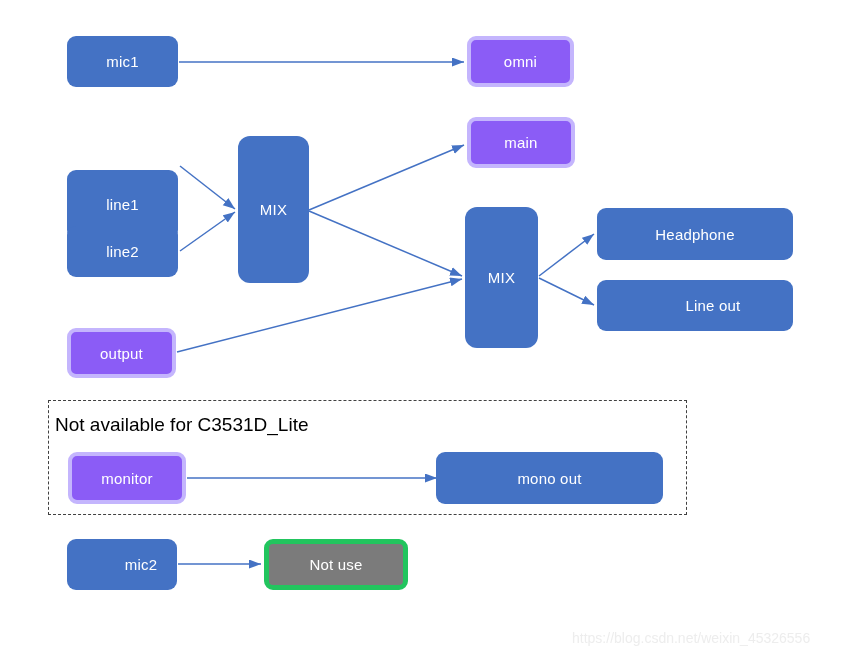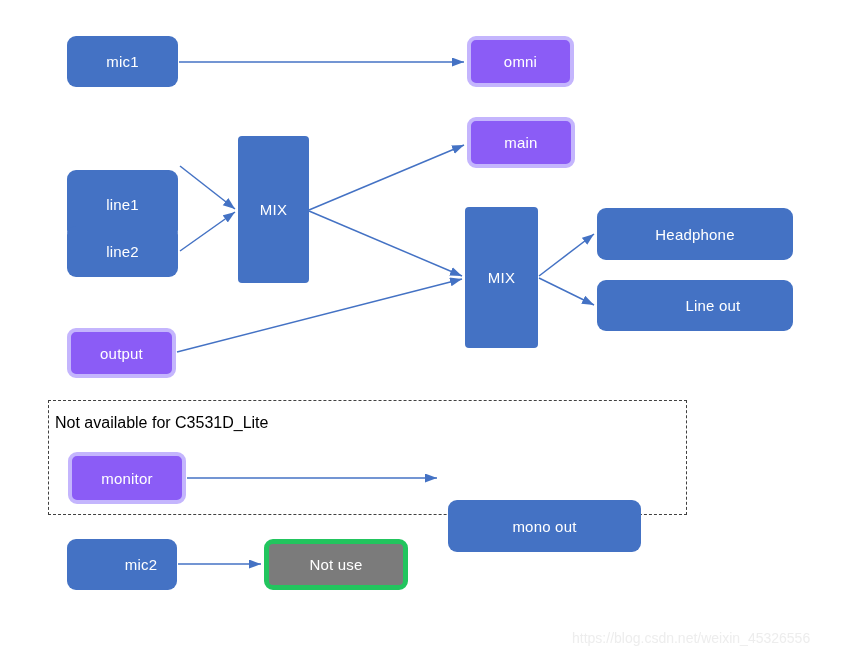--- a/index.html
+++ b/index.html
@@ -33,37 +33,37 @@
     background: #4472C4;
     border-radius: 9px;
   }
   .node.orange-round {
     background: #8b5cf6;
     border: 4px solid #c4b5fd;
     border-radius: 9px;
   }
   .node.blue-sharp {
     background: #4472C4;
-    border-radius: 4px;
+    border-radius: 12px;
   }
   .node.gray-round {
     background: #7B7B7B;
     border: 5px solid #22c55e;
     border-radius: 9px;
   }
   .group-box {
     position: absolute;
     box-sizing: border-box;
     border: 1px dashed #404040;
     background: transparent;
   }
   .group-label {
     position: absolute;
     color: #000000;
-    font-size: 16px;
+    font-size: 19px;
     line-height: 1;
     white-space: nowrap;
   }
   .watermark {
     position: absolute;
     color: #EDEDED;
     font-size: 14px;
     line-height: 1;
     white-space: nowrap;
   }
@@ -111,20 +111,20 @@
       <div class="node orange-round" style="left: 467px; top: 36px; width: 107px; height: 51px;">omni</div>
       <div class="node blue-round" style="left: 67px; top: 128px; width: 111px; height: 69px; margin-top: 42px;">line1</div>
       <div class="node blue-round" style="left: 67px; top: 226px; width: 111px; height: 51px;">line2</div>
       <div class="node blue-sharp" style="left: 238px; top: 136px; width: 71px; height: 147px;">MIX</div>
       <div class="node orange-round" style="left: 467px; top: 117px; width: 108px; height: 51px;">main</div>
       <div class="node blue-sharp" style="left: 465px; top: 207px; width: 73px; height: 141px;">MIX</div>
       <div class="node blue-round" style="left: 597px; top: 208px; width: 196px; height: 52px;">Headphone</div>
       <div class="node blue-round" style="left: 597px; top: 280px; width: 196px; height: 51px; padding-left: 36px;">Line out</div>
       <div class="node orange-round" style="left: 67px; top: 328px; width: 109px; height: 50px;">output</div>
       <div class="node orange-round" style="left: 68px; top: 452px; width: 118px; height: 52px;">monitor</div>
-      <div class="node blue-round" style="left: 448px; top: 452px; width: 193px; height: 52px; margin-top: 48px;">mono out</div>
+      <div class="node blue-round" style="left: 436px; top: 452px; width: 227px; height: 52px;">mono out</div>
       <div class="node blue-round" style="left: 67px; top: 539px; width: 110px; height: 51px; padding-left: 38px;">mic2</div>
       <div class="node gray-round" style="left: 264px; top: 539px; width: 144px; height: 51px;">Not use</div>
     </div>
 
   <div class="watermark" style="left: 572px; top: 631px;">https://blog.csdn.net/weixin_45326556</div>
 
 </div>
 
 </body></html>

